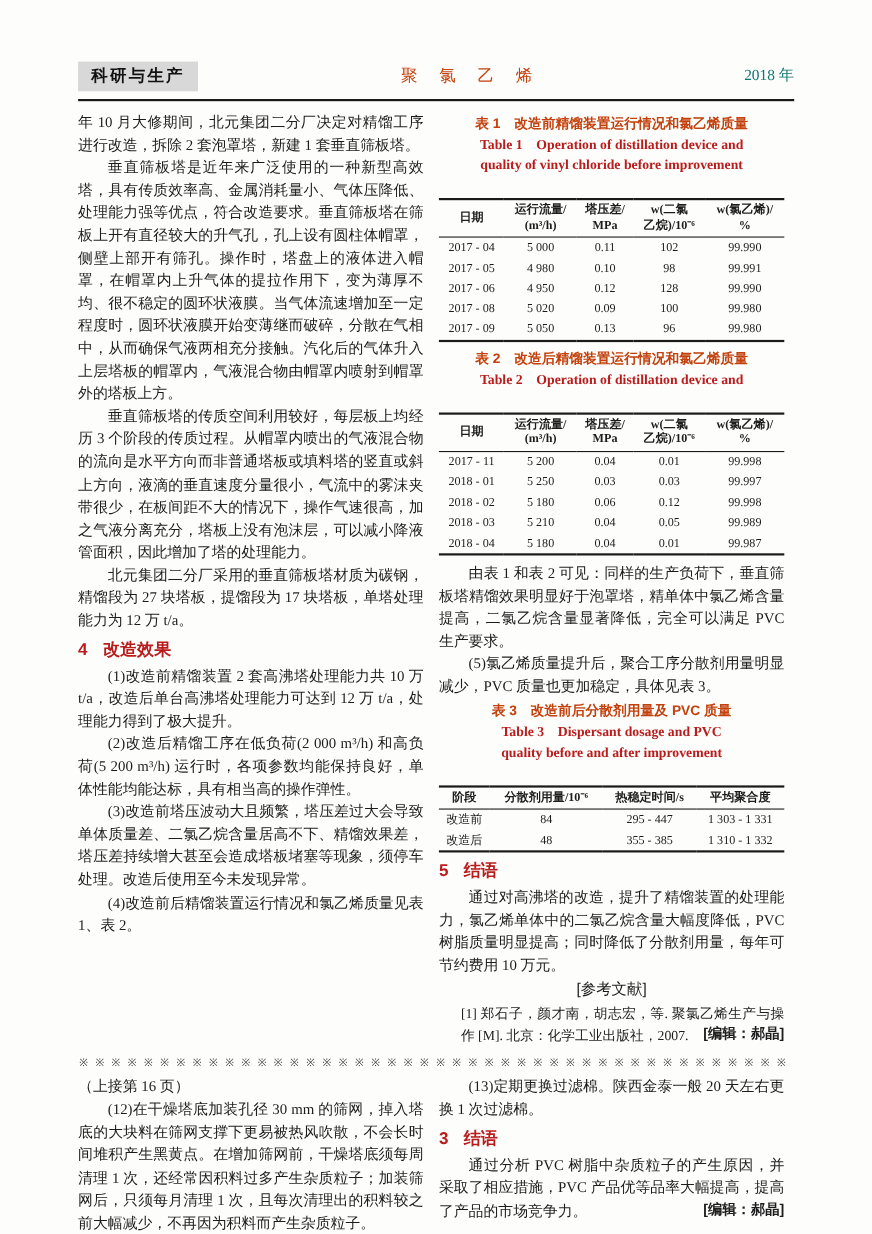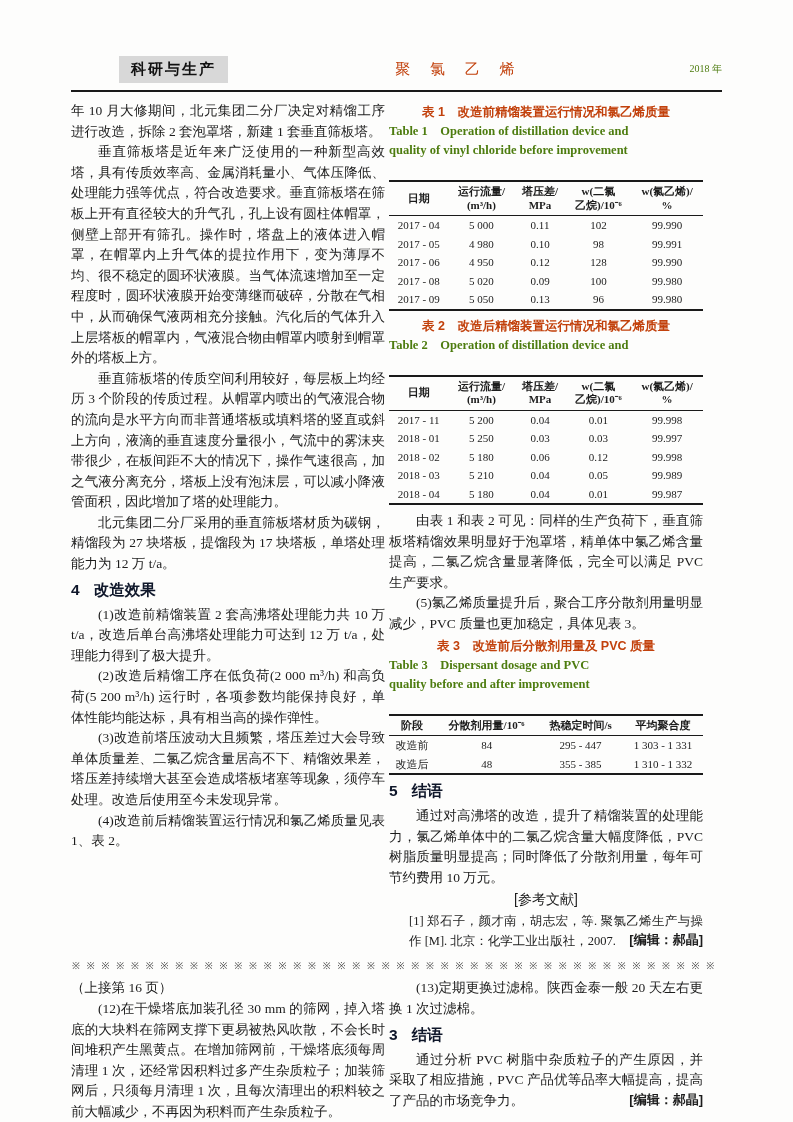--- a/index.html
+++ b/index.html
@@ -10,48 +10,48 @@
     font-family:"Liberation Serif",serif;
     position:relative;
     overflow:hidden;
   }
   .page{padding:54px 71px 20px 71px;box-sizing:border-box;}
   
   .page-header{display:flex;align-items:center;height:30px;}
   .badge{
     background:#d8d8d8;color:#111;
     font-family:"Liberation Sans",sans-serif;font-weight:bold;
-    font-size:15px;padding:4px 12px;letter-spacing:2px;margin-left:48px;
+    font-size:15px;padding:4px 12px;letter-spacing:2px;
   }
   .journal{
     flex:1;text-align:center;font-size:15px;letter-spacing:8px;color:#c2410c;
   }
-  .year{font-size:10px;color:#4d7c0f;}
+  .year{font-size:14px;color:#0f766e;}
   .rule{border-bottom:2px solid #1a1a1a;margin-top:6px;margin-bottom:9px;}
   
-  .columns{display:flex;gap:4px;}
+  .columns{display:flex;gap:14px;}
   .col{width:314px;}
   p{
     margin:0;font-size:13.5px;line-height:20.6px;
     text-align:justify;text-indent:2em;
   }
   p.noindent{text-indent:0;}
   .sec{
     font-family:"Liberation Sans",sans-serif;font-weight:bold;
-    font-size:15.5px;margin:5px 0 4px 0;color:#0f172a;
+    font-size:15.5px;margin:5px 0 4px 0;color:#b91c1c;
   }
   .sec .sec-no{margin-right:14px;}
   
   .tablewrap{margin:2px 0 6px 0;}
   .tcap-cn{
     text-align:center;font-family:"Liberation Sans",sans-serif;
     font-weight:bold;font-size:12.5px;line-height:19px;color:#c2410c;
   }
   .tcap-en{
-    text-align:left;font-weight:bold;font-size:12.5px;line-height:19px;color:#4d7c0f;
+    text-align:center;font-weight:bold;font-size:12.5px;line-height:19px;color:#b91c1c;
   }
   table{
     width:100%;border-collapse:collapse;margin-top:20px;
     border-top:2px solid #1a1a1a;border-bottom:2px solid #1a1a1a;
     font-size:11px;
   }
   th{
     font-weight:bold;white-space:pre-line;text-align:center;
     padding:3px 1px;border-bottom:1px solid #1a1a1a;line-height:13.5px;
   }

